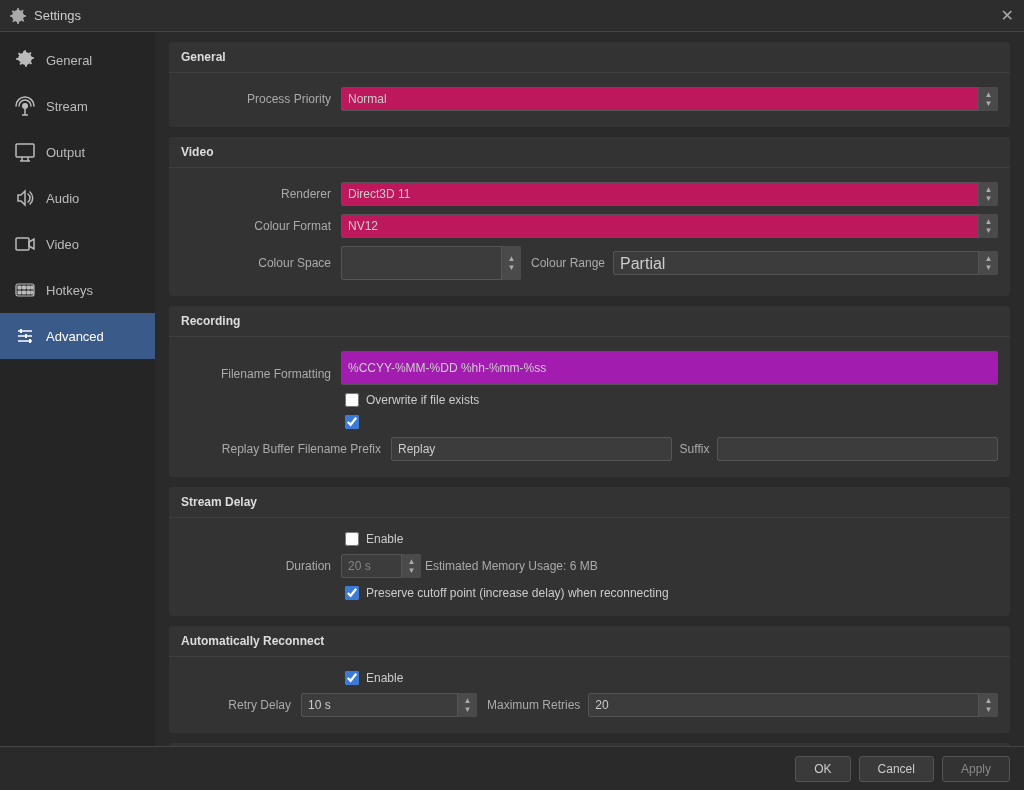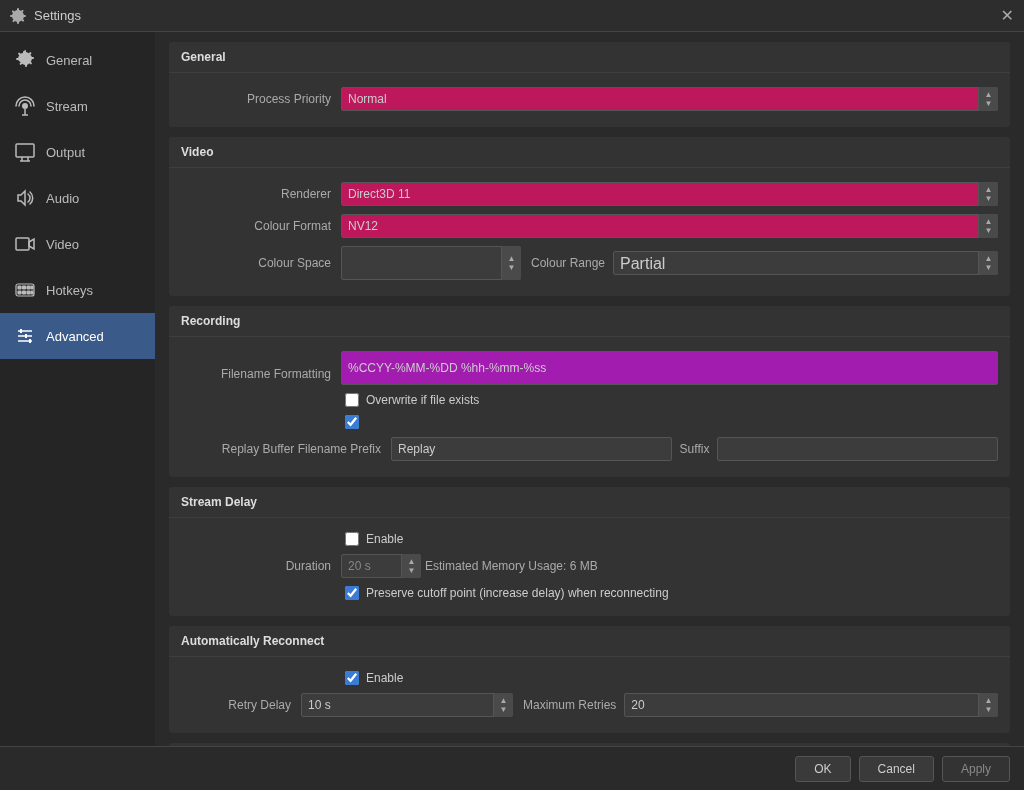--- a/index.html
+++ b/index.html
@@ -327,21 +327,21 @@
     }
     .retry-label {
       text-align: right;
       width: 120px;
       padding-right: 10px;
       color: #aaa;
       font-size: 12px;
       flex-shrink: 0;
     }
     .retry-wrapper {
-      width: 212px;
+      width: 176px;
       position: relative;
       display: flex;
       align-items: center;
     }
     .retry-wrapper select {
       width: 100%;
       background: #3c3c3c;
       border: 1px solid #555;
       color: #ccc;
       height: 24px;

